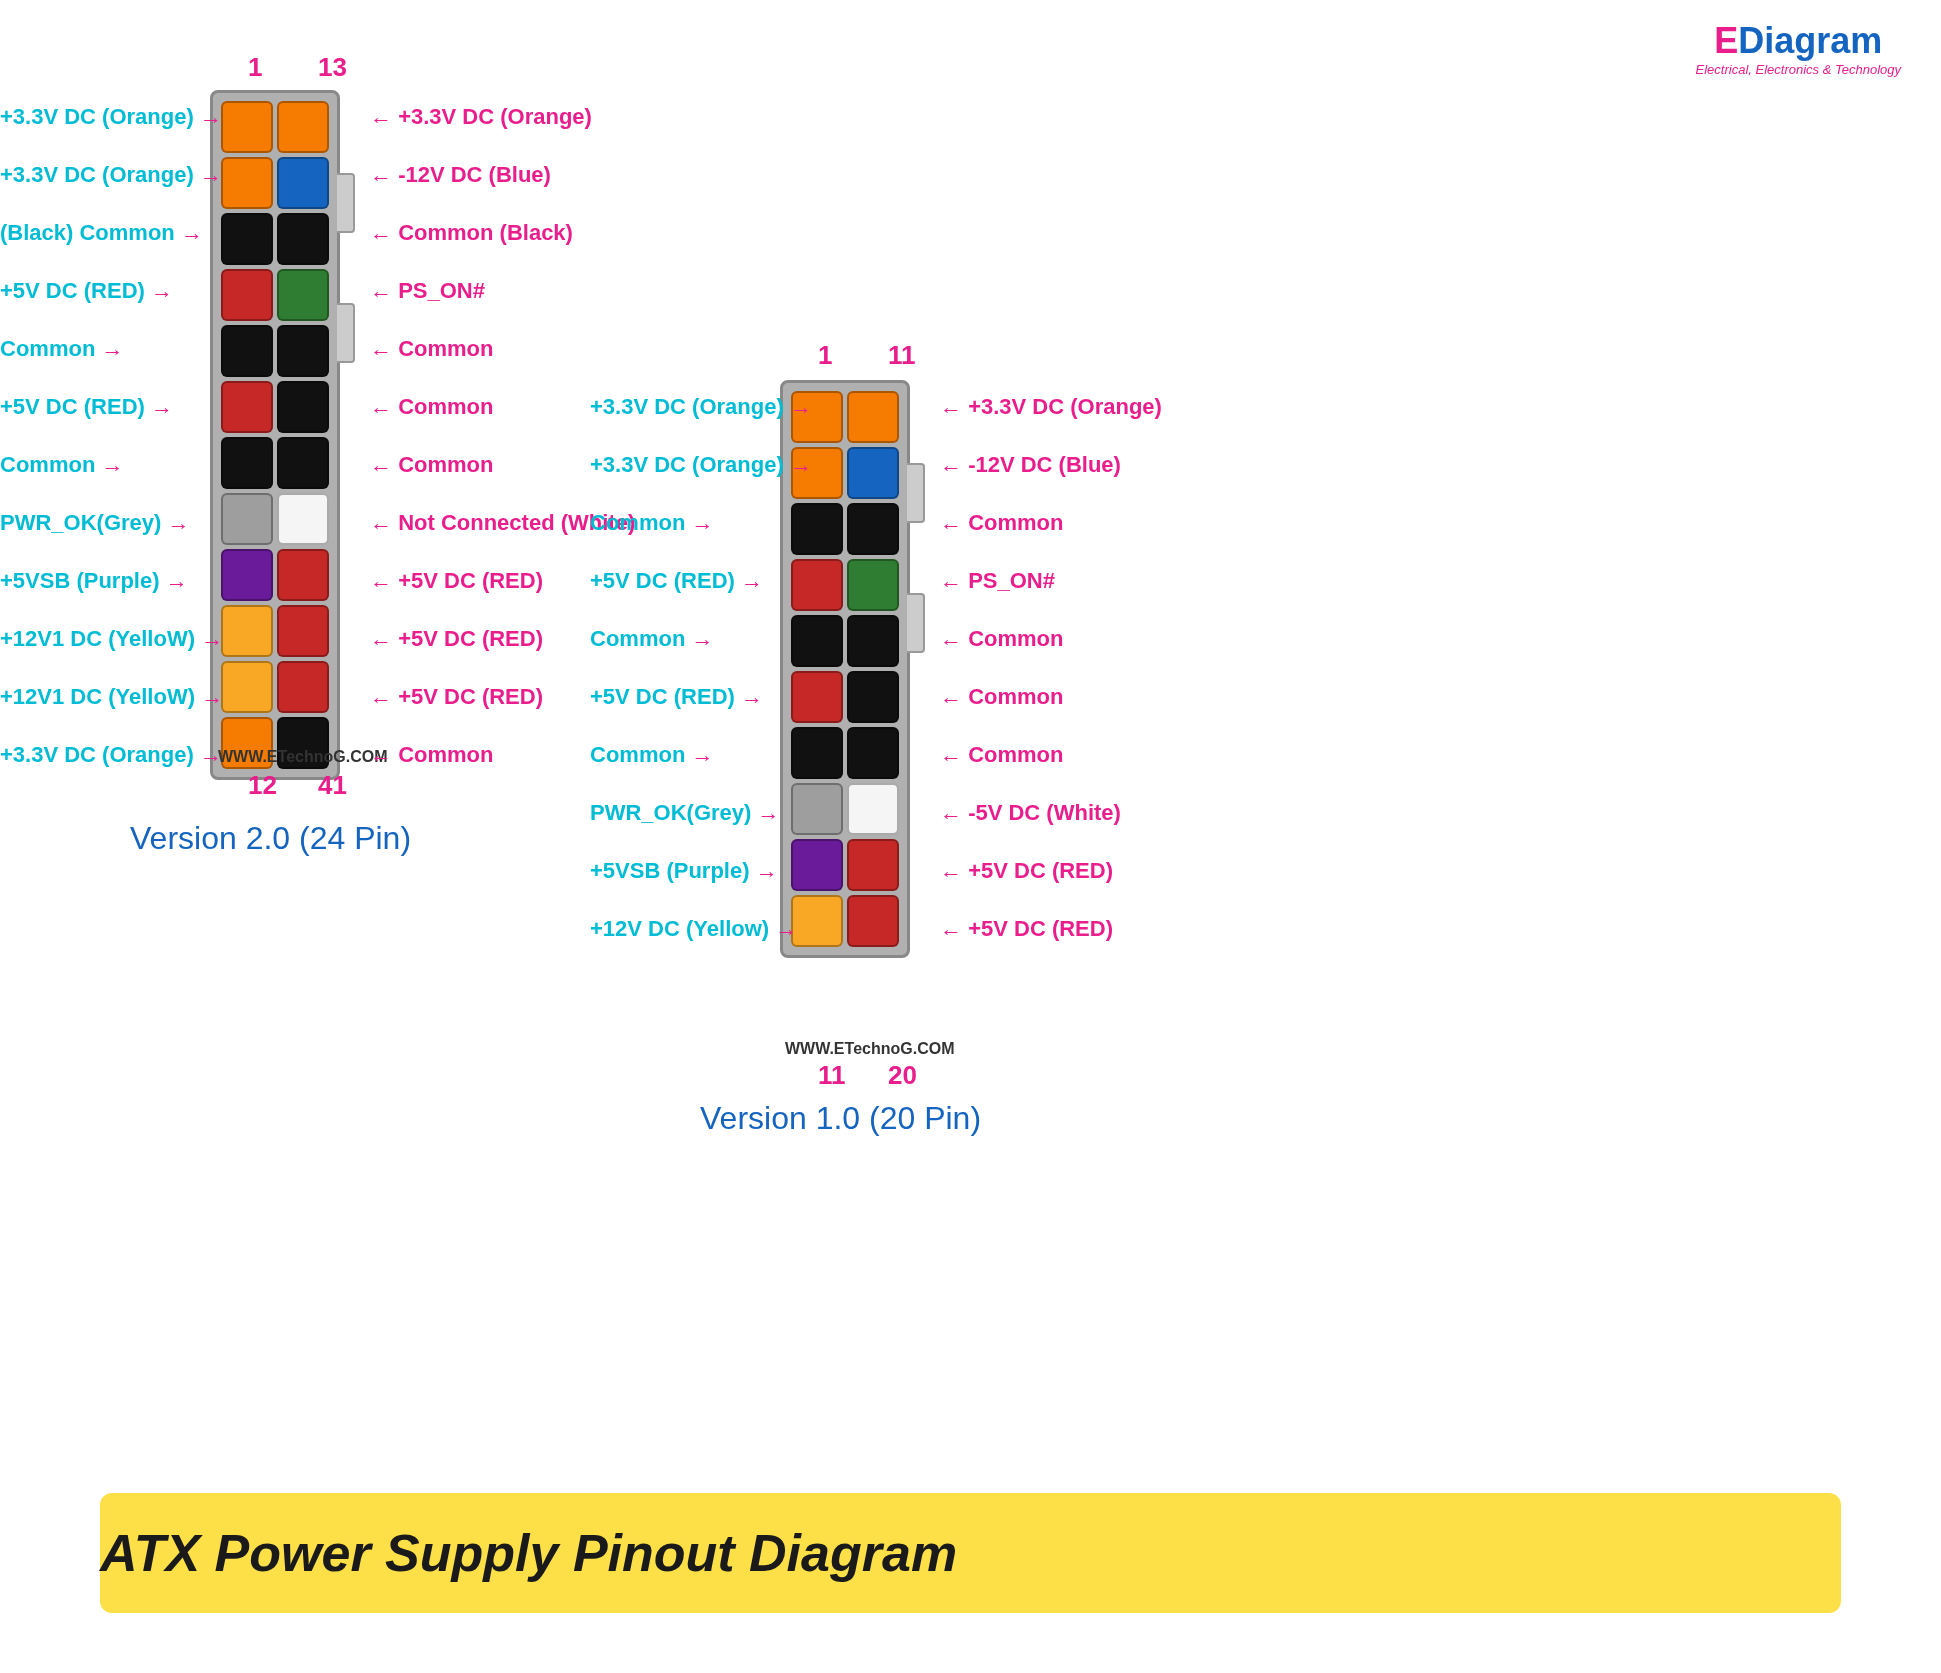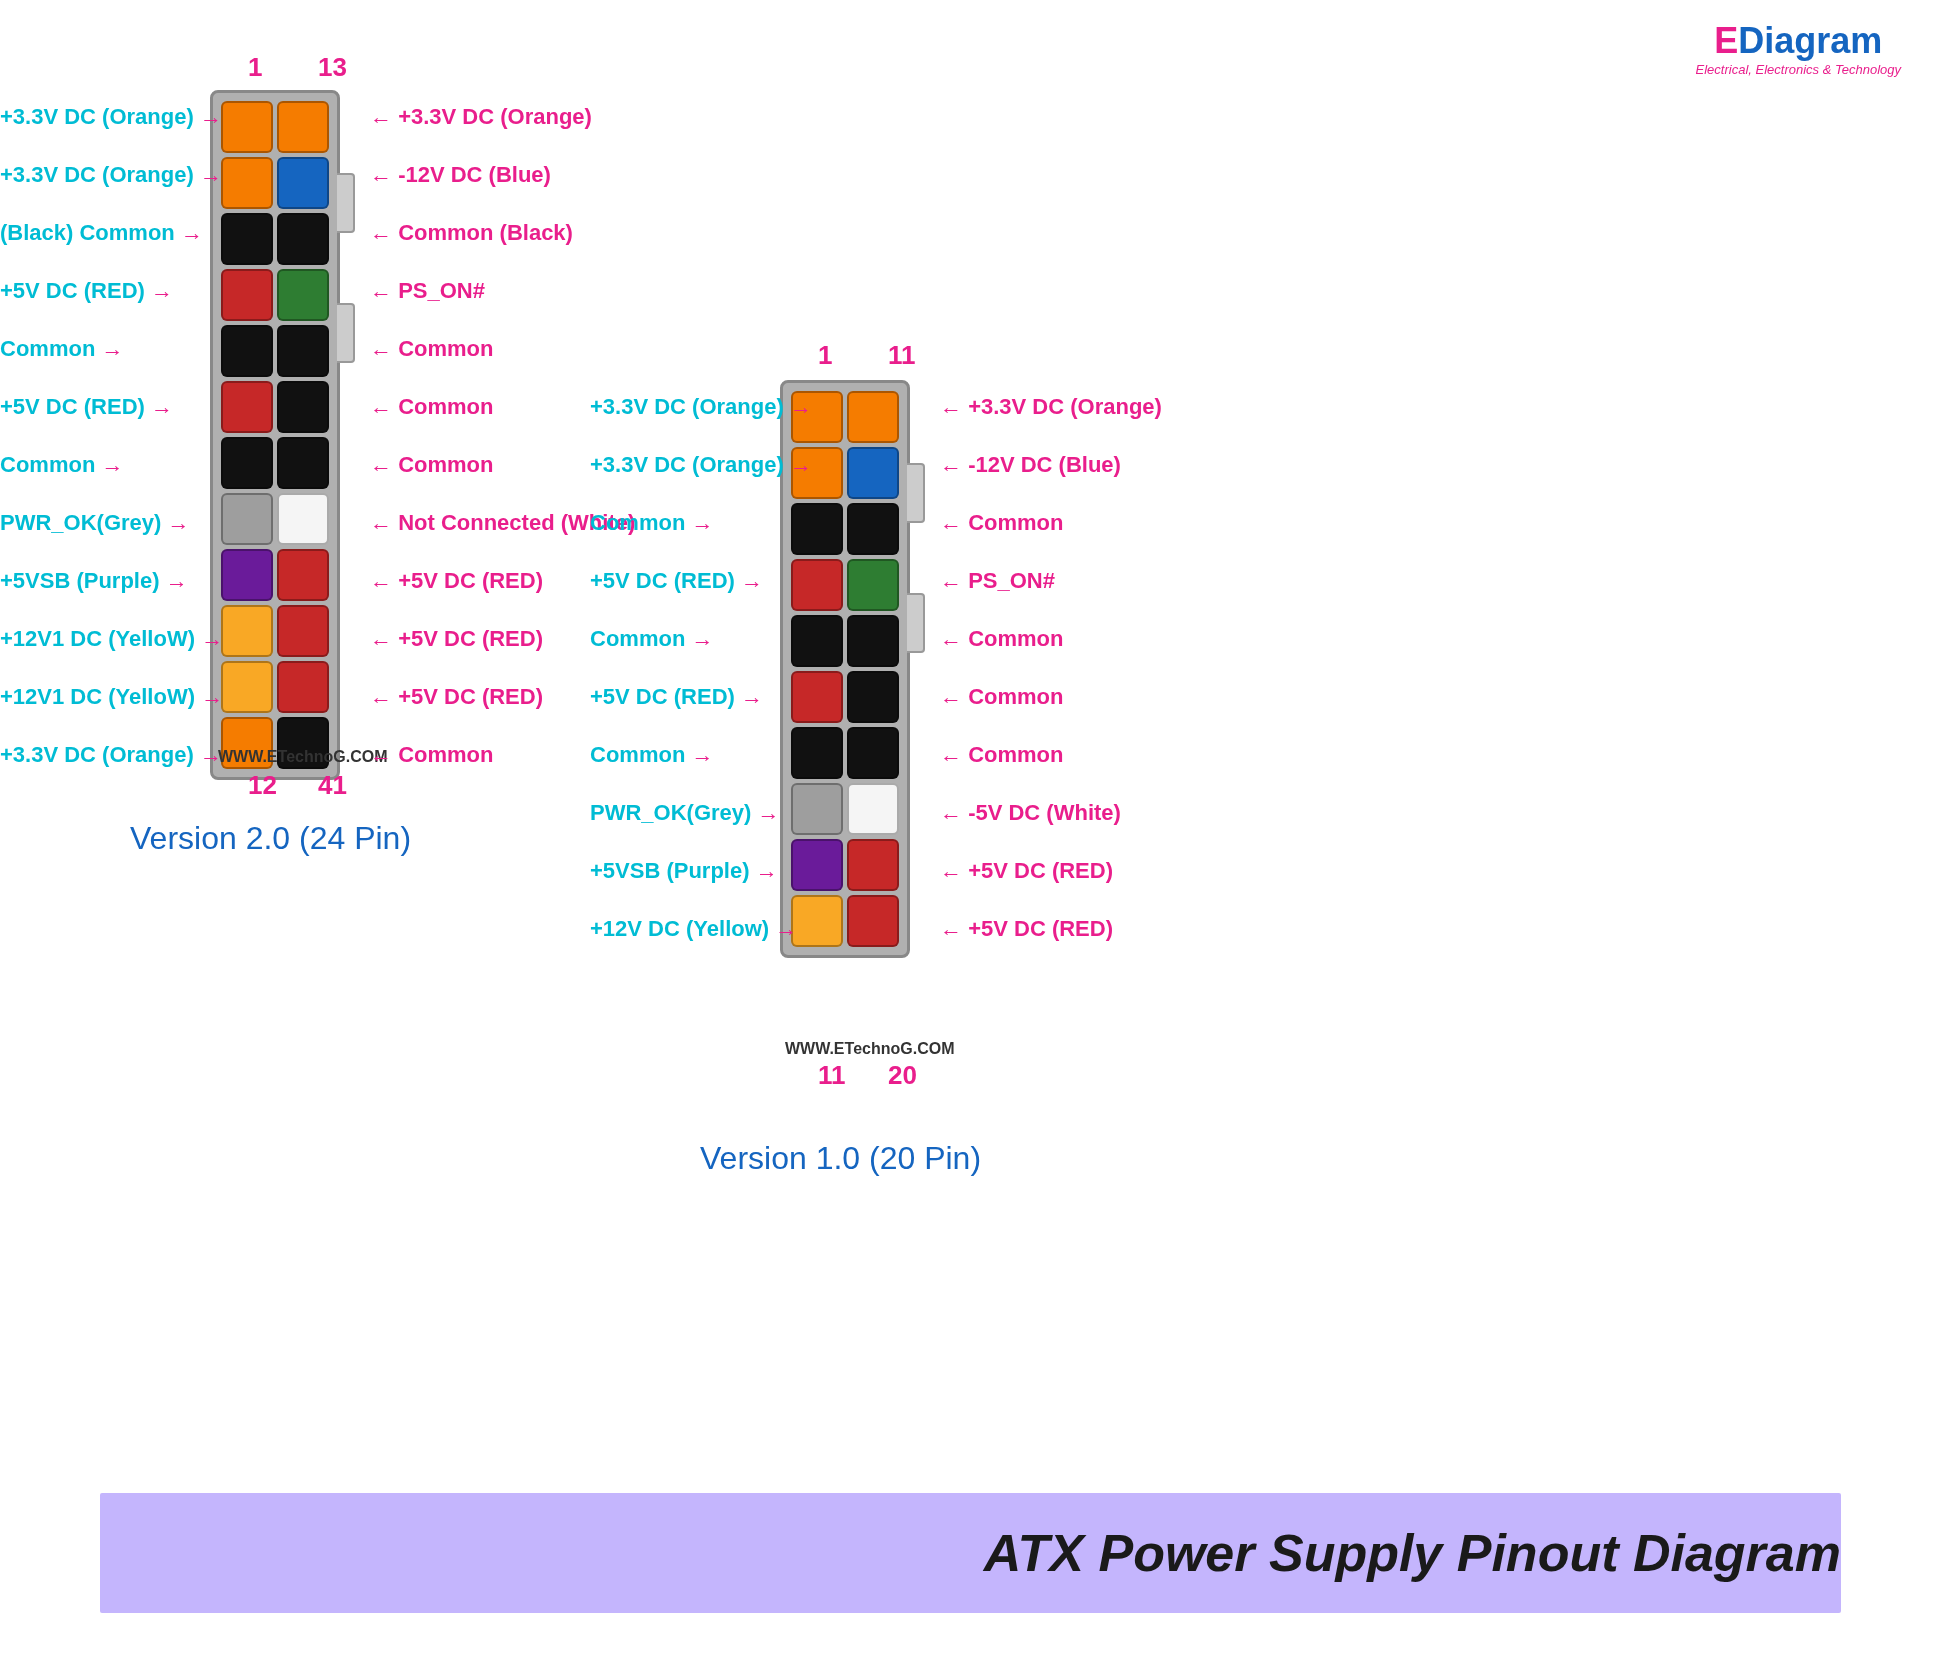--- a/index.html
+++ b/index.html
@@ -106,25 +106,25 @@
     .watermark {
       position: absolute;
       font-size: 16px;
       color: #333;
       font-weight: bold;
     }
 
     
     .title-bar {
       position: absolute;
-      background: #c4b5fd;
-      border-radius: 2px;
+      background: #fde047;
+      border-radius: 12px;
       display: flex;
       align-items: center;
-      justify-content: flex-end;
+      justify-content: flex-start;
     }
     .title-bar-text {
       font-size: 52px;
       font-weight: bold;
       font-style: italic;
       color: #1a1a1a;
     }
   </style>
 </head>
 <body>
@@ -320,19 +320,19 @@
   <div class="label label-right" style="top:452px; left:940px; position:absolute;"><span style="color:#e91e8c;">← </span>-12V DC (Blue)</div>
   <div class="label label-right" style="top:510px; left:940px; position:absolute;"><span style="color:#e91e8c;">← </span>Common</div>
   <div class="label label-right" style="top:568px; left:940px; position:absolute;"><span style="color:#e91e8c;">← </span>PS_ON#</div>
   <div class="label label-right" style="top:626px; left:940px; position:absolute;"><span style="color:#e91e8c;">← </span>Common</div>
   <div class="label label-right" style="top:684px; left:940px; position:absolute;"><span style="color:#e91e8c;">← </span>Common</div>
   <div class="label label-right" style="top:742px; left:940px; position:absolute;"><span style="color:#e91e8c;">← </span>Common</div>
   <div class="label label-right" style="top:800px; left:940px; position:absolute;"><span style="color:#e91e8c;">← </span>-5V DC (White)</div>
   <div class="label label-right" style="top:858px; left:940px; position:absolute;"><span style="color:#e91e8c;">← </span>+5V DC (RED)</div>
   <div class="label label-right" style="top:916px; left:940px; position:absolute;"><span style="color:#e91e8c;">← </span>+5V DC (RED)</div>
 
-  <div class="version-label" style="top:1140px; left:700px;">Version 1.0  (20 Pin)</div>
+  <div class="version-label" style="top:1100px; left:700px;">Version 1.0  (20 Pin)</div>
 
   <div class="title-bar" style="position:absolute; bottom:60px; left:100px; right:100px; height:120px;">
     <span class="title-bar-text">ATX Power Supply Pinout Diagram</span>
   </div>
 
 </div>
 
 </body></html>

